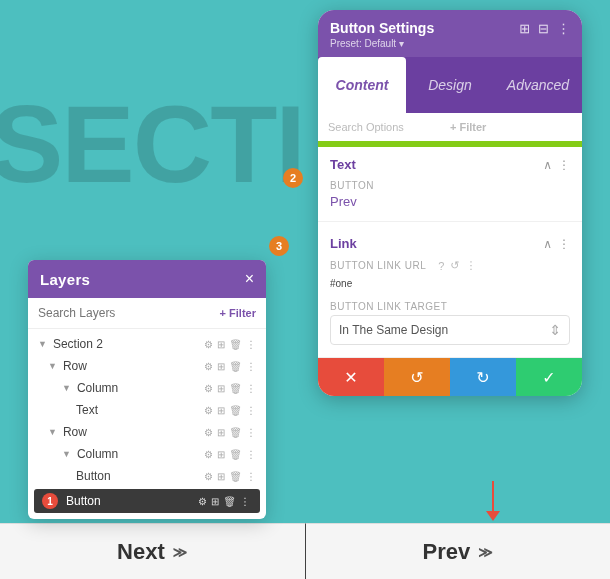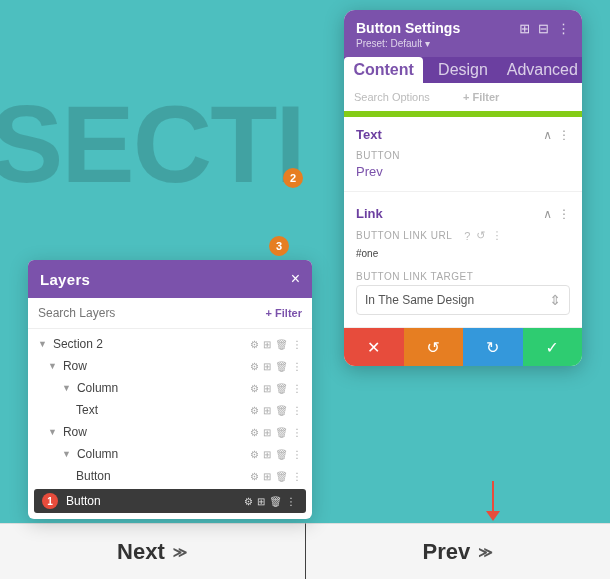--- a/index.html
+++ b/index.html
@@ -23,21 +23,21 @@
       letter-spacing: -2px;
       user-select: none;
       z-index: 0;
     }
 
     
     .layers-panel {
       position: absolute;
       left: 28px;
       top: 260px;
-      width: 284px;
+      width: 238px;
       background: #fff;
       border-radius: 6px;
       box-shadow: 0 4px 20px rgba(0,0,0,0.2);
       z-index: 10;
       overflow: hidden;
     }
     .layers-header {
       background: #7b52ab;
       color: #fff;
       display: flex;
@@ -135,23 +135,23 @@
       justify-content: center;
       font-weight: 700;
       margin-right: 4px;
     }
 
     
     .settings-panel {
       position: absolute;
       right: 28px;
       top: 10px;
-      width: 238px;
+      width: 264px;
       background: #fff;
-      border-radius: 11px;
+      border-radius: 16px;
       box-shadow: 0 4px 20px rgba(0,0,0,0.25);
       z-index: 10;
       overflow: hidden;
     }
     .settings-header {
       background: #7b52ab;
       padding: 10px 12px 0;
     }
     .settings-title-row {
       display: flex;
@@ -179,24 +179,25 @@
       margin-top: 2px;
       padding-bottom: 8px;
     }
     .settings-tabs {
       display: flex;
       background: #6b3fa0;
     }
     .settings-tab {
       flex: 1;
       text-align: center;
-      padding: 4px 4px;
-      font-size: 16px;
+      padding: 20px 4px;
+      font-size: 14px;
       color: rgba(255,255,255,0.75);
       cursor: pointer;
+      font-style: italic;
     }
     .settings-tab.active {
       background: #fff;
       color: #7b52ab;
       font-weight: 700;
       border-radius: 4px 4px 0 0;
     }
     .settings-body {
       padding: 0;
     }

